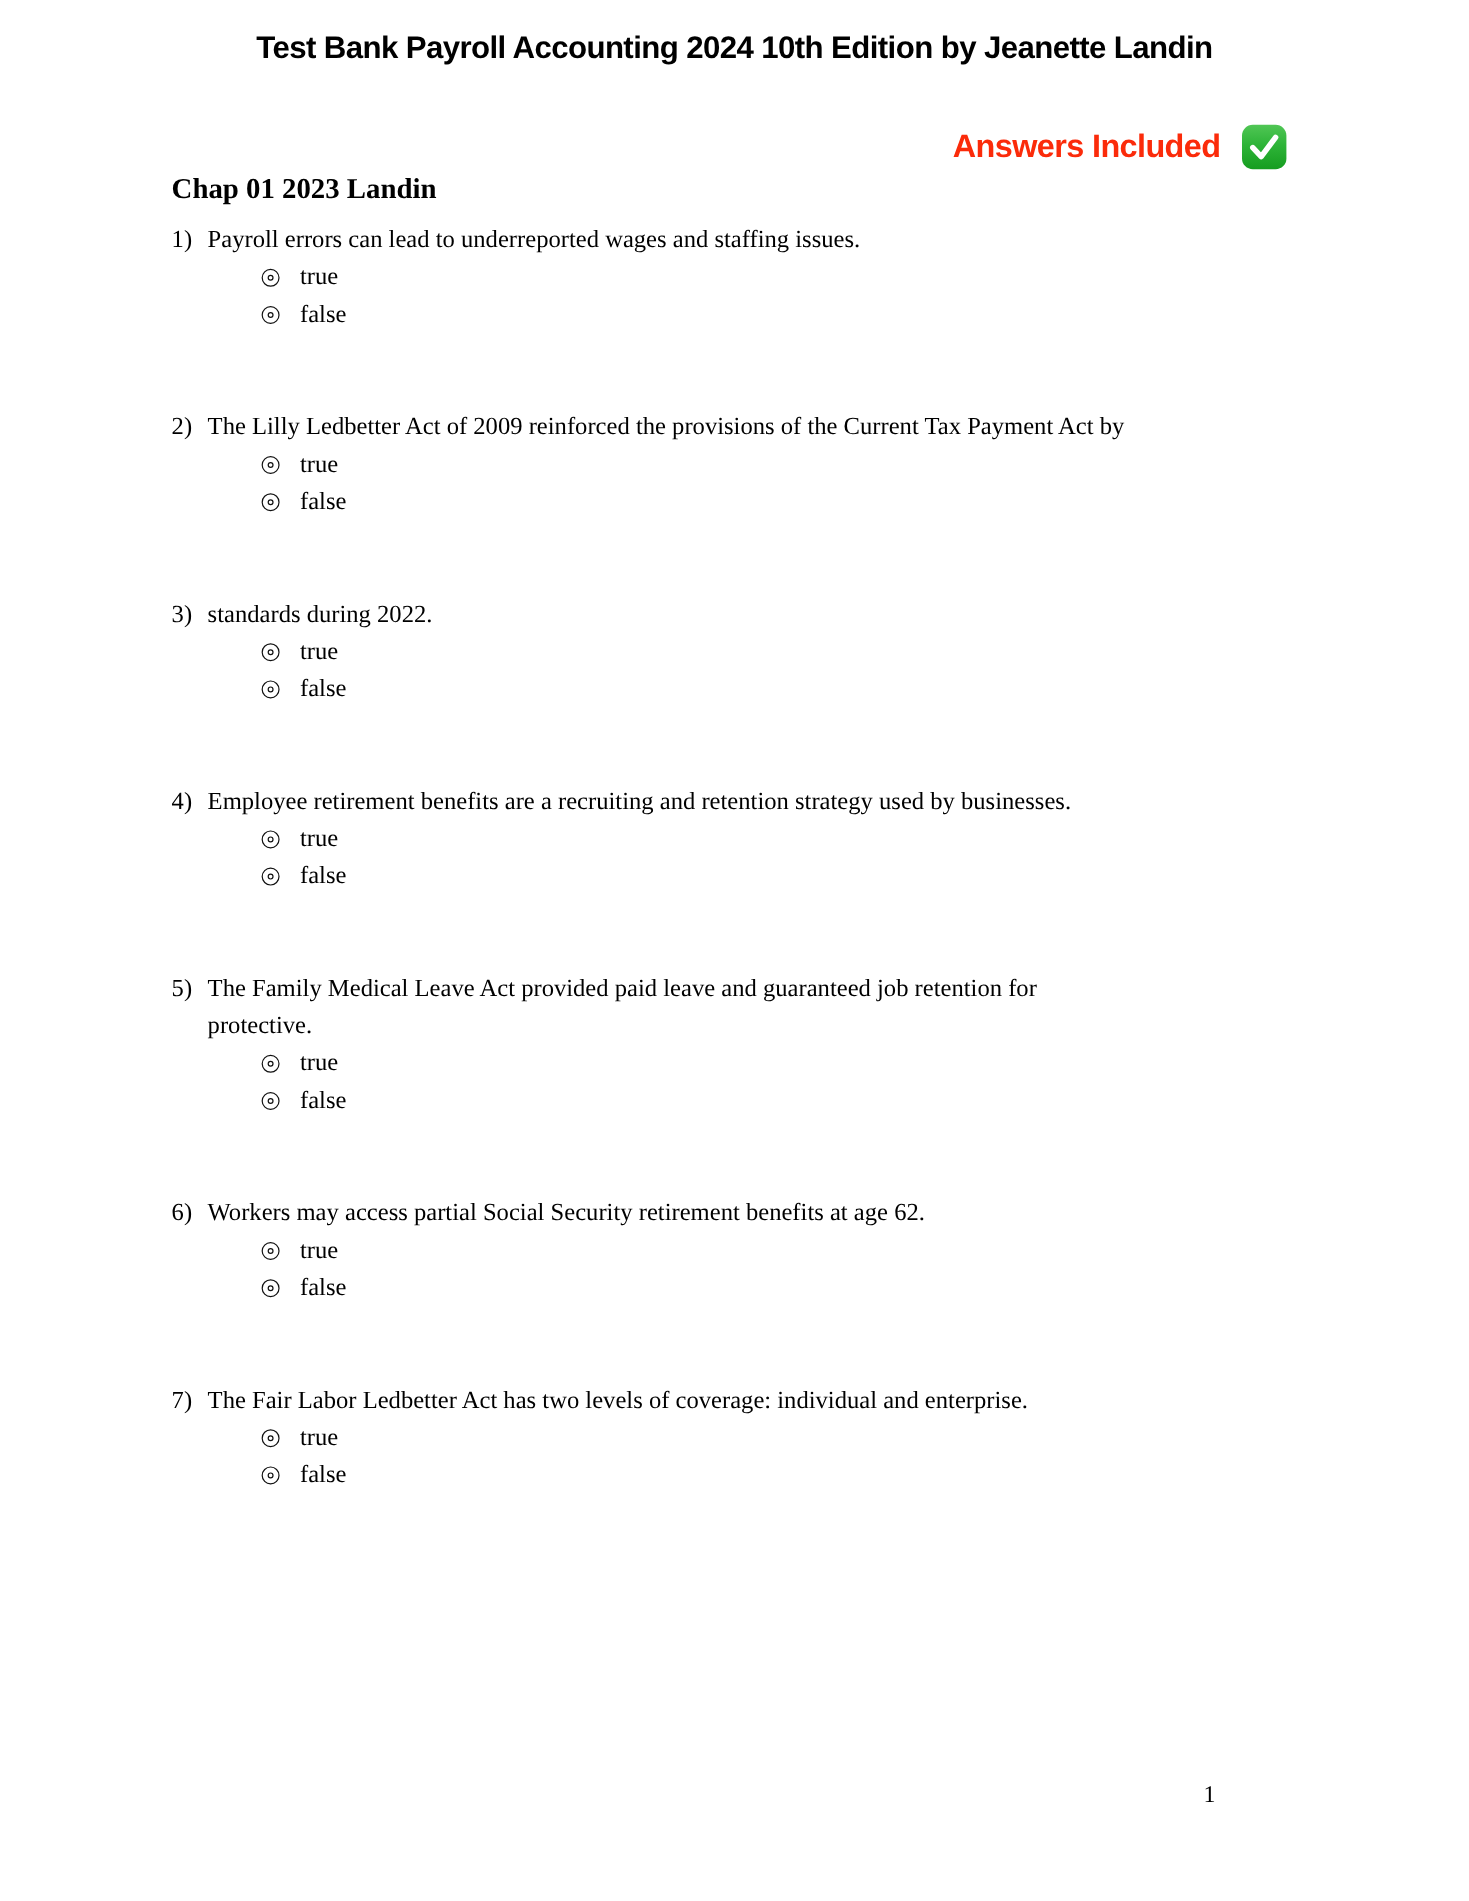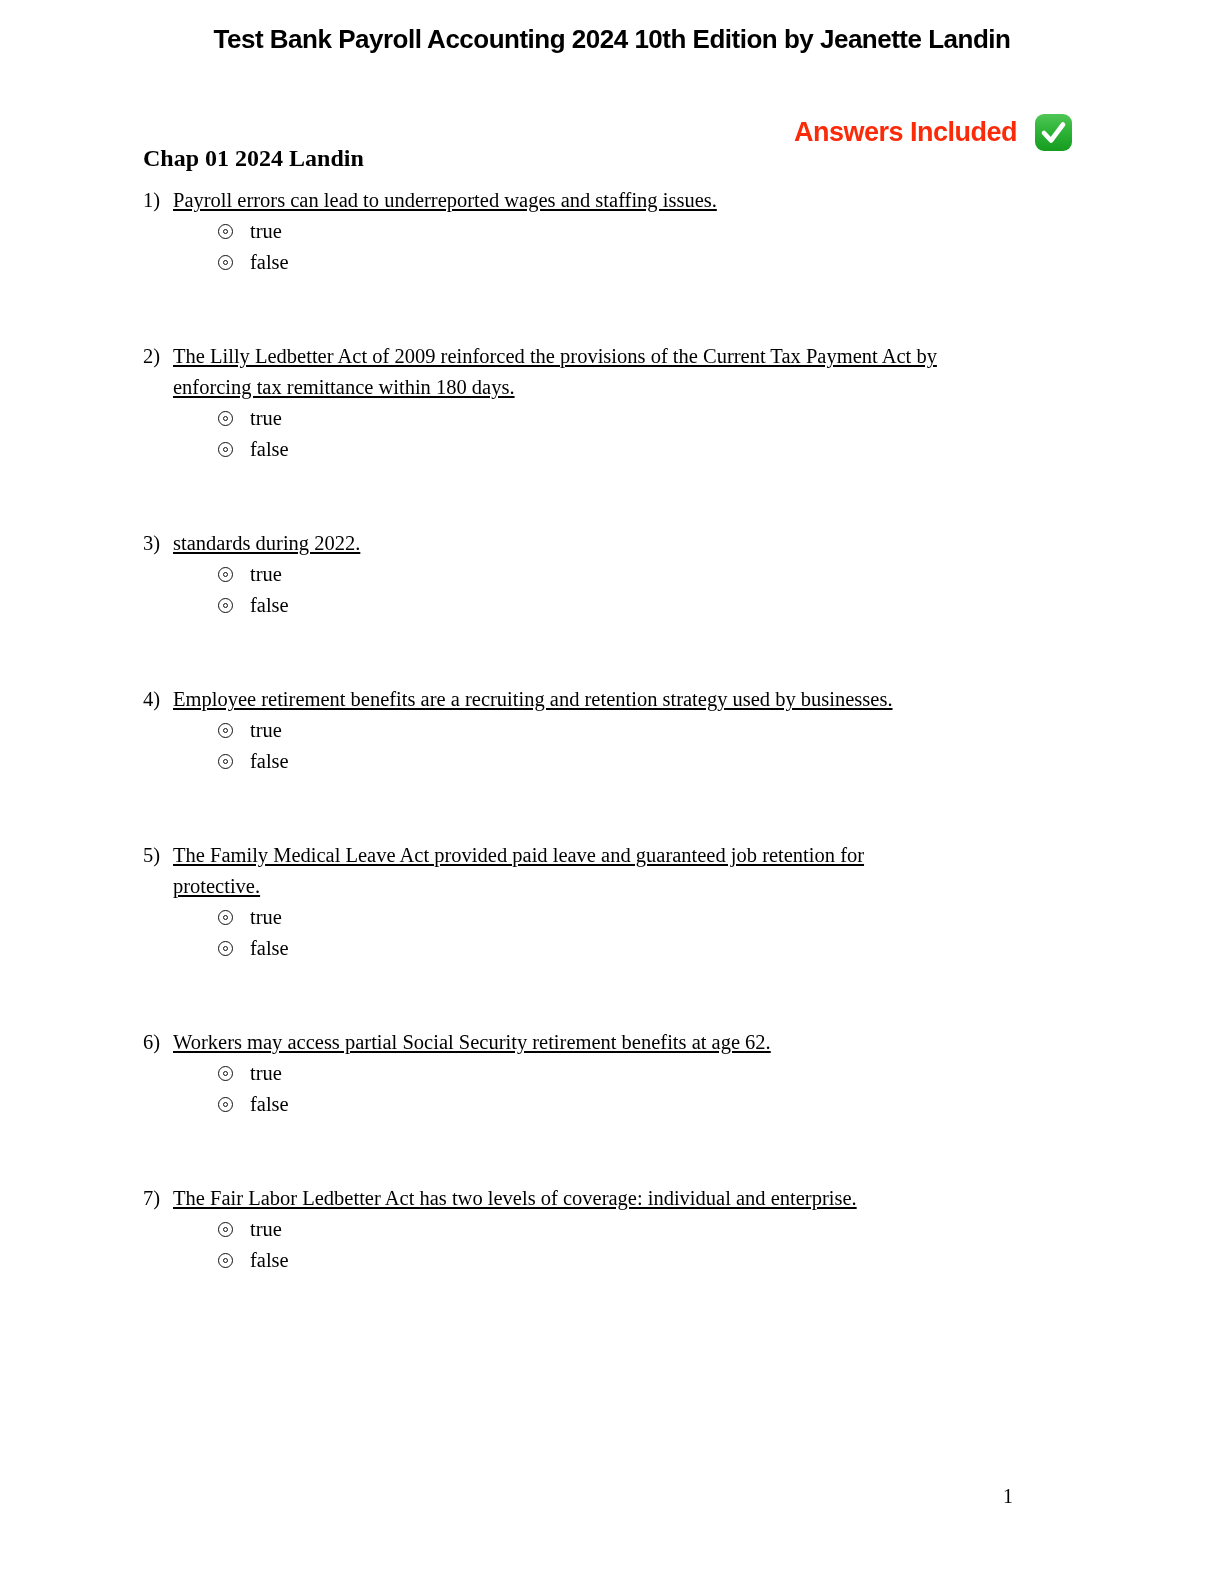--- a/index.html
+++ b/index.html
@@ -15,21 +15,21 @@
   
   .doc-header {
     position:absolute; top:24px; left:0; width:100%;
     text-align:center;
     font-family:"Liberation Sans", sans-serif;
     font-weight:bold; font-size:26px; letter-spacing:-0.5px;
     color:#000;
   }
   
   .answers-badge {
-    position:absolute; top:114px; right:152px;
+    position:absolute; top:104px; right:152px;
     display:flex; align-items:center; gap:18px;
   }
   .answers-badge .label {
     font-family:"Liberation Sans", sans-serif;
     font-weight:bold; font-size:27px; letter-spacing:-0.5px;
     color:#fb2b0a;
   }
   .check-emoji {
     width:37px; height:37px; border-radius:9px;
     background:linear-gradient(180deg,#50c655 0%, #2eb438 45%, #169d20 100%);
@@ -46,21 +46,21 @@
     margin-bottom:13px;
   }
   .question { margin-bottom:63px; }
   .q-row { display:flex; }
   .q-num {
     flex:0 0 30px;
     font-size:20.5px; line-height:31px;
   }
   .q-text {
     flex:1 1 auto;
-    font-size:20.5px; line-height:31px;text-decoration:underline;
+    font-size:20.5px; line-height:31px;
   }
   .qline { display:block; }
   .qline:empty { display:none; }
   .options { margin-left:75px; }
   .option-row {
     display:flex; align-items:center; height:31px;
   }
   .radio-icon {
     width:15px; height:15px; border:1.6px solid #111; border-radius:50%;
     display:flex; align-items:center; justify-content:center;
@@ -86,21 +86,21 @@
   <div class="answers-badge">
     <span class="label">Answers Included</span>
     <span class="check-emoji">
       <svg width="37" height="37" viewBox="0 0 37 37">
         <polyline points="9,19 16,26.5 28,10.5" fill="none" stroke="#ffffff" stroke-width="4.6" stroke-linecap="round" stroke-linejoin="round"></polyline>
       </svg>
     </span>
   </div>
 
   <div class="content">
-    <div class="chapter-heading">Chap 01 2024 Landin</div>
+    <div class="chapter-heading">Chap 01 2023 Landin</div>
     <div id="question-list">
   <div class="question">
     <div class="q-row">
       <span class="q-num">1)</span>
       <span class="q-text">
         <span class="qline">Payroll errors can lead to underreported wages and staffing issues.</span>
 
       </span>
     </div>
     <div class="options">
@@ -117,21 +117,20 @@
         <span class="option-label">false</span>
       </div>
     </div>
   </div>
 
   <div class="question">
     <div class="q-row">
       <span class="q-num">2)</span>
       <span class="q-text">
         <span class="qline">The Lilly Ledbetter Act of 2009 reinforced the provisions of the Current Tax Payment Act by</span>
-        <span class="qline">enforcing tax remittance within 180 days.</span>
       </span>
     </div>
     <div class="options">
       <div class="option-row">
         <span class="radio-icon">
                 <span class="dot"></span>
               </span>
         <span class="option-label">true</span>
       </div>
       <div class="option-row">

